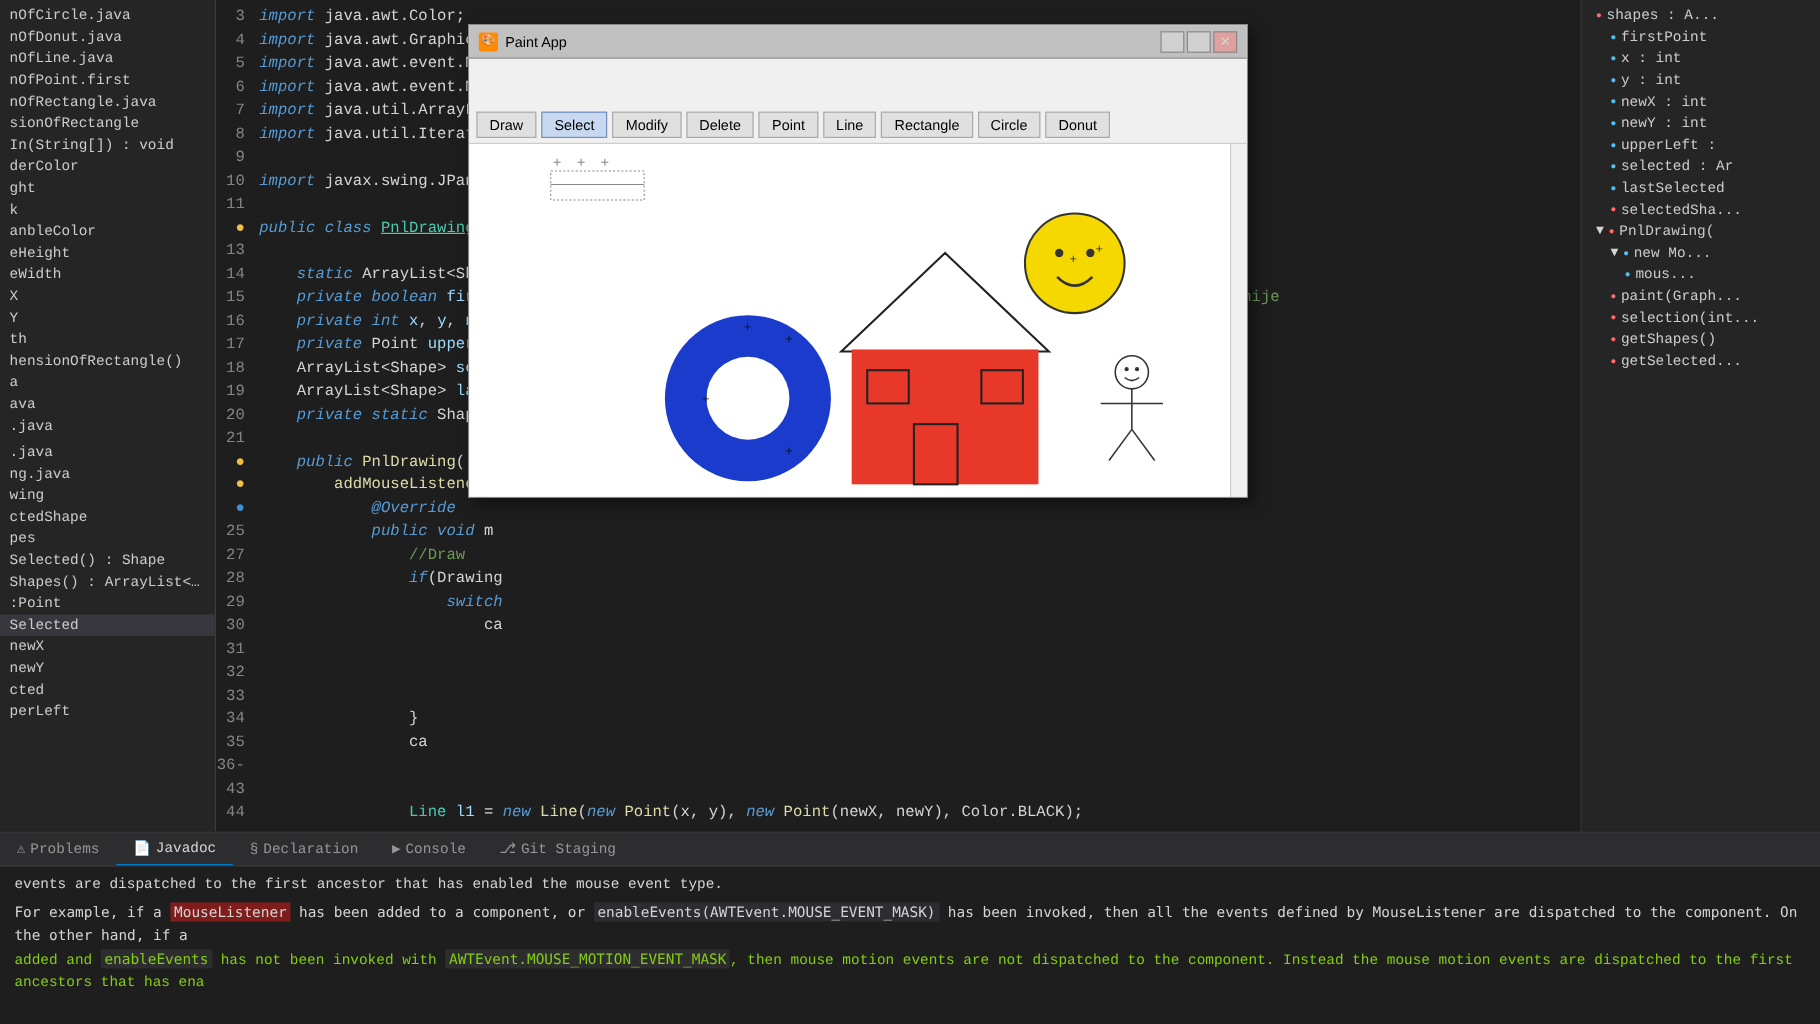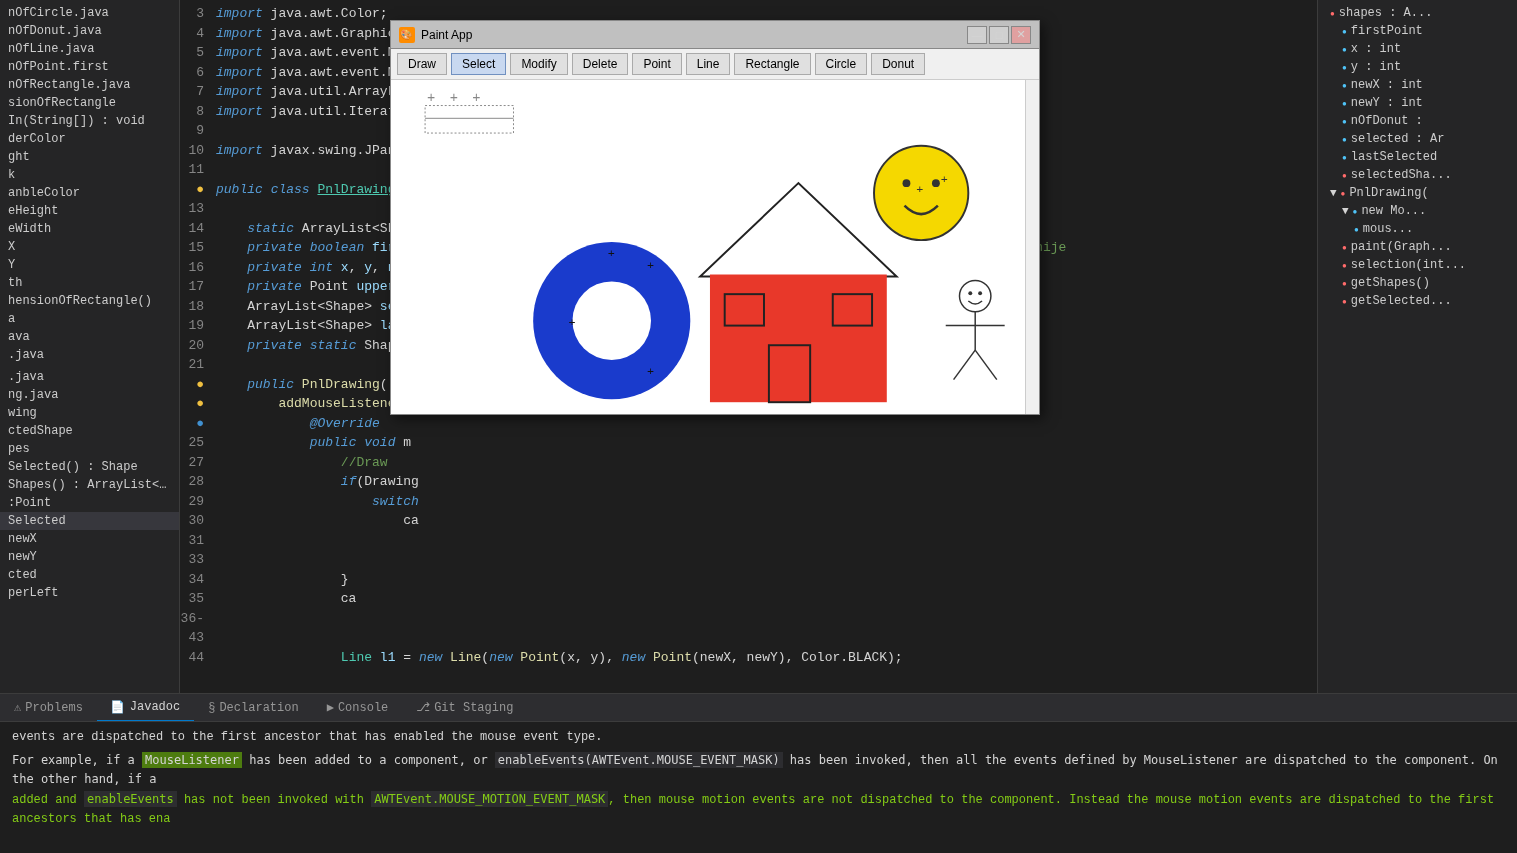--- a/index.html
+++ b/index.html
@@ -210,20 +210,21 @@
     }
 
     .tool-btn {
       padding: 3px 10px;
       background: #e0e0e0;
       border: 1px solid #aaa;
       font-size: 12px;
       font-family: Arial, sans-serif;
       cursor: pointer;
       color: #000;
+      margin-top: 40px;
     }
     .tool-btn.active {
       background: #c8d8f0;
       border-color: #7090c0;
     }
 
     .dialog-canvas {
       flex: 1;
       background: white;
       position: relative;
@@ -427,20 +428,24 @@
         </div>
         <div class="code-line">
           <span class="line-num">30</span>
           <span class="line-content">                        ca</span>
         </div>
         <div class="code-line">
           <span class="line-num">31</span>
           <span class="line-content"></span>
         </div>
         <div class="code-line">
+          <span class="line-num">32</span>
+          <span class="line-content"></span>
+        </div>
+        <div class="code-line">
           <span class="line-num">33</span>
           <span class="line-content"></span>
         </div>
         <div class="code-line">
           <span class="line-num">34</span>
           <span class="line-content">                }</span>
         </div>
         <div class="code-line">
           <span class="line-num">35</span>
           <span class="line-content">                ca</span>
@@ -561,21 +566,21 @@
       <div class="right-sidebar-item" style="padding-left:24px">
         <span class="dot-blue">●</span>
         <span>newX : int</span>
       </div>
       <div class="right-sidebar-item" style="padding-left:24px">
         <span class="dot-blue">●</span>
         <span>newY : int</span>
       </div>
       <div class="right-sidebar-item" style="padding-left:24px">
         <span class="dot-blue">●</span>
-        <span>nOfDonut :</span>
+        <span>upperLeft :</span>
       </div>
       <div class="right-sidebar-item" style="padding-left:24px">
         <span class="dot-blue">●</span>
         <span>selected : Ar</span>
       </div>
       <div class="right-sidebar-item" style="padding-left:24px">
         <span class="dot-blue">●</span>
         <span>lastSelected</span>
       </div>
       <div class="right-sidebar-item" style="padding-left:24px">
@@ -636,21 +641,21 @@
     </div>
     <div class="bottom-tab">
       <span>⎇</span>
       <span>Git Staging</span>
     </div>
   </div>
   <div class="bottom-content">
     <div>events are dispatched to the first ancestor that has enabled the mouse event type.</div>
     <div style="height:4px"></div>
     <div style="font-family: Consolas, monospace; font-size:12px; color:#d4d4d4;">
-      For example, if a <code style="background:#4d7c0f;padding:1px 3px">MouseListener</code> has been added to a component, or 
+      For example, if a <code style="background:#7f1d1d;padding:1px 3px">MouseListener</code> has been added to a component, or 
       <code style="background:#2d2d30;padding:1px 3px">enableEvents(AWTEvent.MOUSE_EVENT_MASK)</code> has been invoked, then all the events defined by MouseListener are dispatched to the component. On the other hand, if a
     </div>
     <div style="font-size:12px;color:#84cc16;">
       added and <code style="background:#2d2d30;padding:1px 3px">enableEvents</code> has not been invoked with <code style="background:#2d2d30;padding:1px 3px">AWTEvent.MOUSE_MOTION_EVENT_MASK</code>, then mouse motion events are not dispatched to the component. Instead the mouse motion events are dispatched to the first ancestors that has ena
     </div>
     <div style="height:4px"></div>
     <div style="height:4px"></div>
 
   </div>
 </div>

